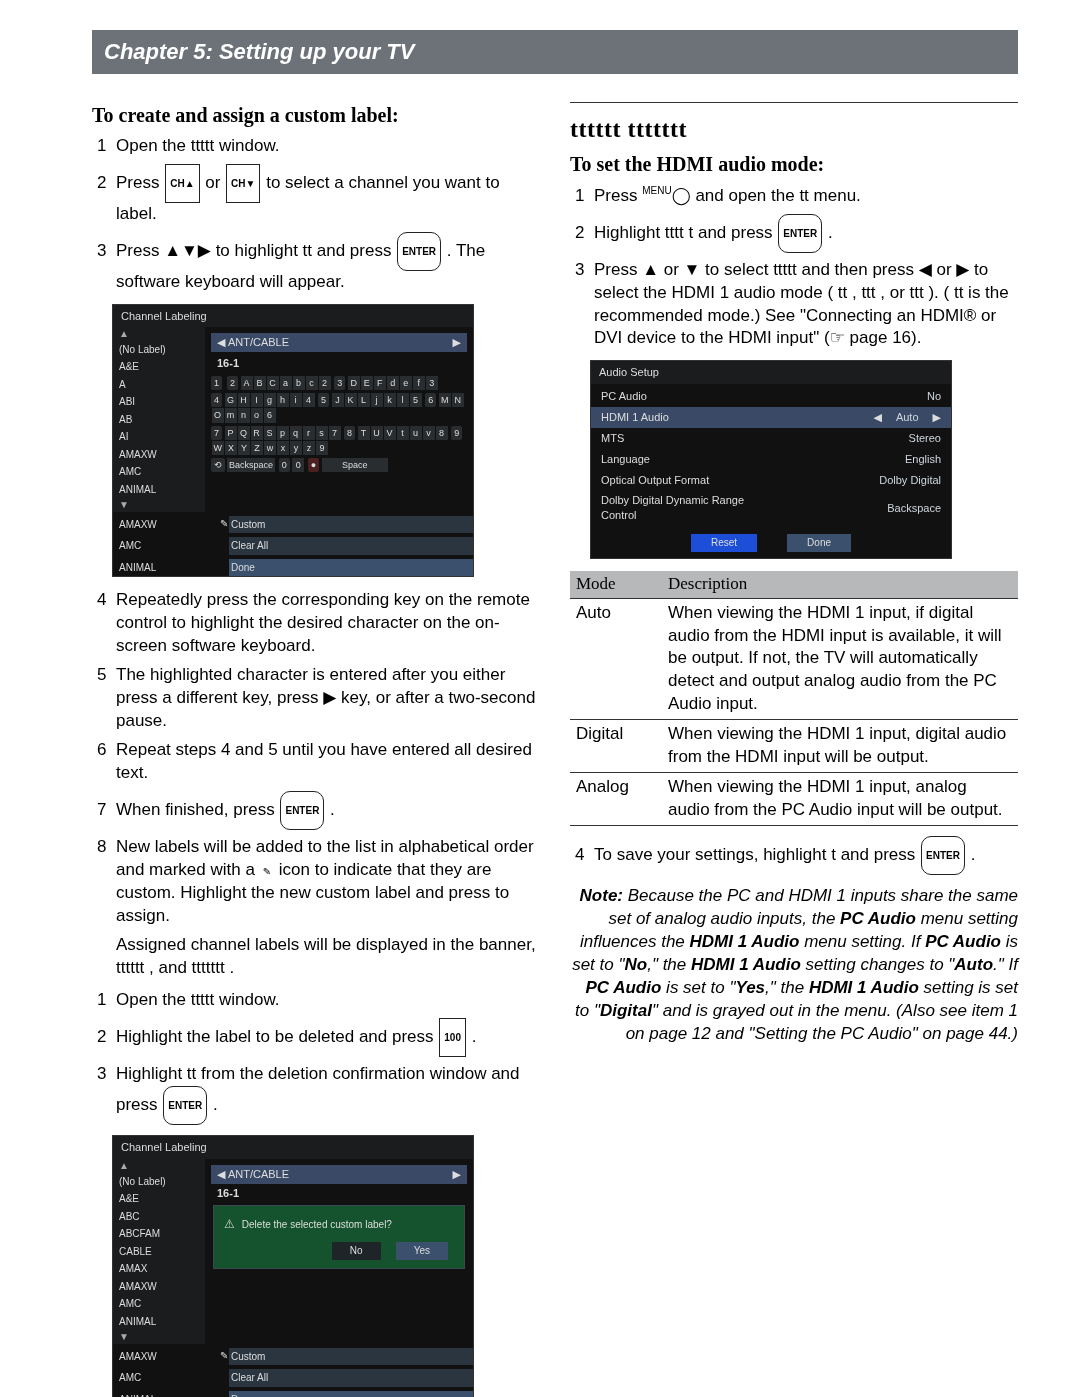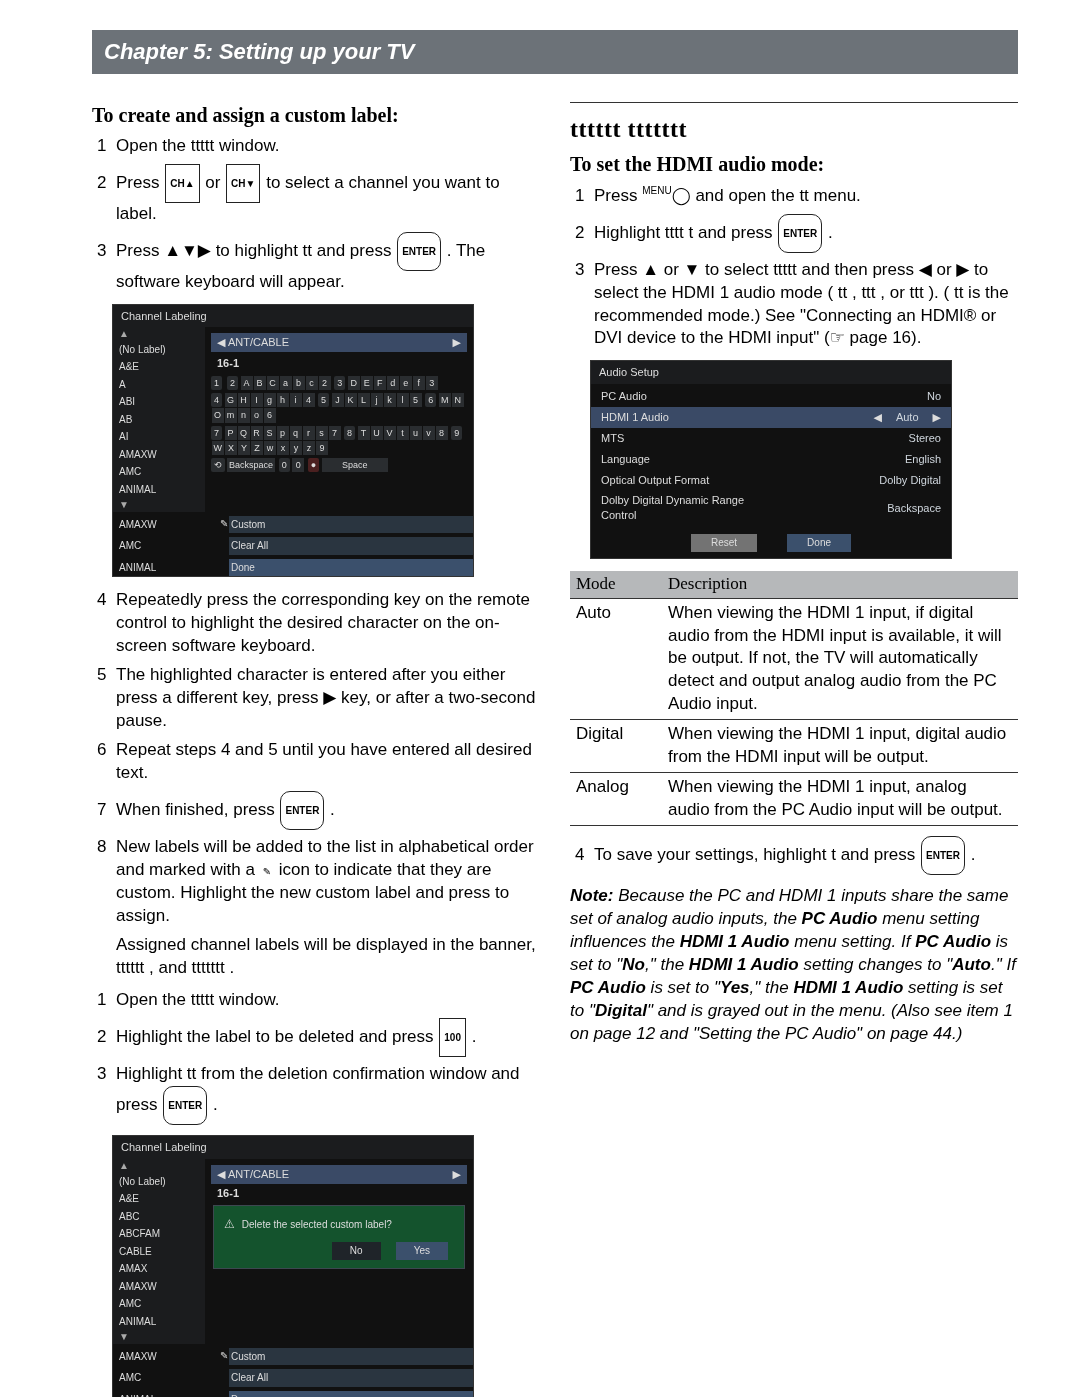--- a/index.html
+++ b/index.html
@@ -200,21 +200,21 @@
   .osd.audio .row .arrows-wrap {
     display:flex; align-items:center; gap:14px;
   }
   .osd.audio .footer {
     display:flex;
     justify-content:center;
     gap: 30px;
     padding: 6px;
   }
   .osd.audio .footer .b {
-    background:#737373;
+    background:#1d4ed8;
     padding: 2px 20px;
     font-size: 10px;
   }
   .osd.audio .footer .b.done { background:#3b506c; }
 
   
   table.modes {
     border-collapse: collapse;
     width: 100%;
     margin: 10px 0 10px 0;
@@ -229,20 +229,21 @@
     border-bottom: 1px solid #333;
   }
   table.modes td {
     vertical-align: top;
     padding: 3px 6px 3px 6px;
     border-bottom: 1px solid #333;
   }
   .note {
     font-style: italic;
     margin: 8px 0 0 0;
+    text-align: right;
   }
   .note b { font-style: italic; }
   
   .gl { letter-spacing: 2px; }
   
   sup.sm { font-size: 10px; vertical-align: super; }
 </style>
 </head>
 <body>
 

